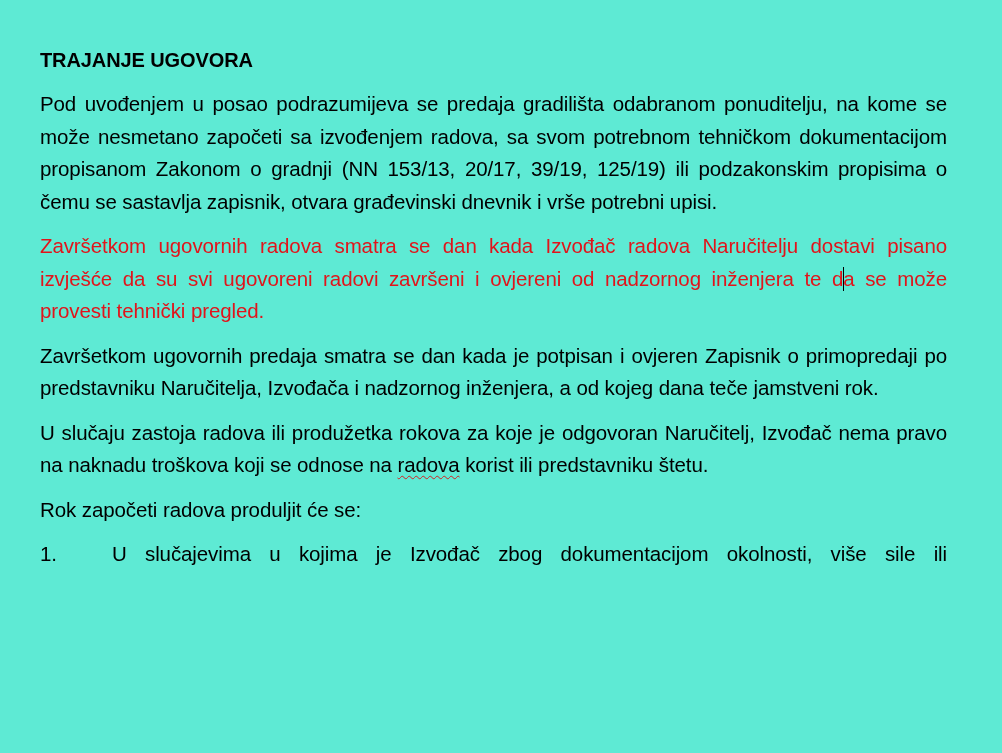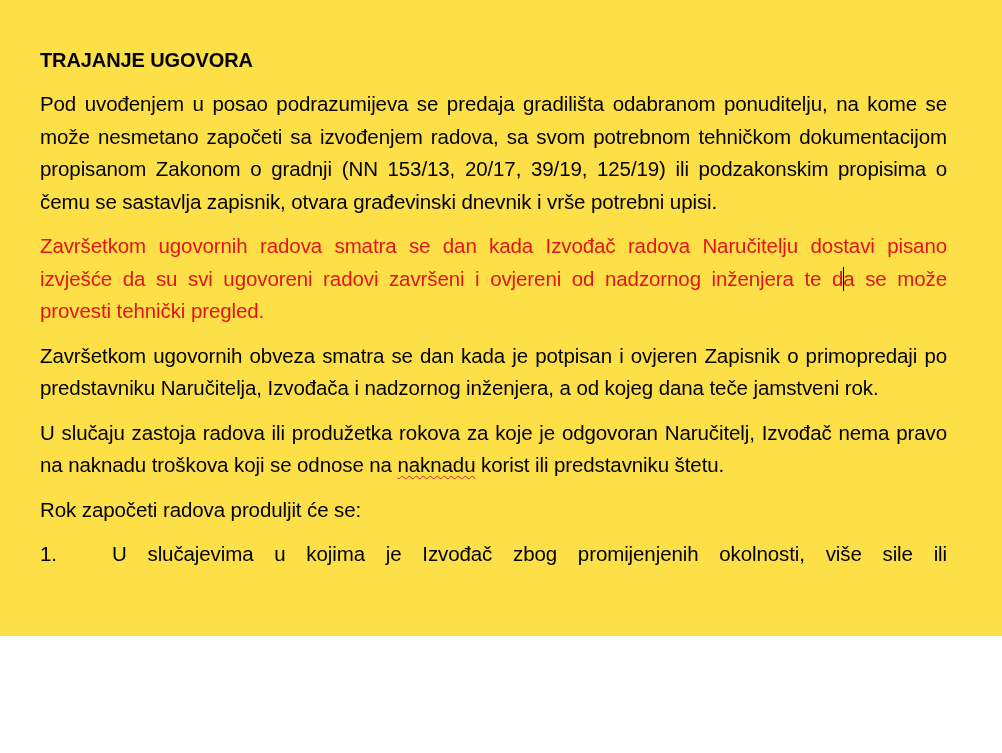--- a/index.html
+++ b/index.html
@@ -6,22 +6,22 @@
       margin: 0;
       padding: 0;
       background: #ffffff;
       width: 1002px;
       height: 753px;
       overflow: hidden;
     }
     .page {
       position: relative;
       width: 1002px;
-      height: 636px;
-      background: #fde047;
+      height: 753px;
+      background: #5eead4;
       font-family: "Liberation Sans", "DejaVu Sans", sans-serif;
       color: #000000;
       font-size: 20.5px;
       letter-spacing: -0.1px;
     }
     .content {
       position: absolute;
       left: 40px;
       top: 44px;
       width: 907px;
@@ -80,25 +80,25 @@
 
     <div class="heading">TRAJANJE UGOVORA</div>
 
 
 
     <p class="justify">Pod uvođenjem u posao podrazumijeva se predaja gradilišta odabranom ponuditelju, na kome se može nesmetano započeti sa izvođenjem radova, sa svom potrebnom tehničkom dokumentacijom propisanom Zakonom o gradnji (NN 153/13, 20/17, 39/19, 125/19) ili podzakonskim propisima o čemu se sastavlja zapisnik, otvara građevinski dnevnik i vrše potrebni upisi.</p>
 
     <p class="justify red"><span>Završetkom ugovornih radova smatra se dan kada Izvođač radova Naručitelju dostavi pisano izvješće da su svi ugovoreni radovi završeni i ovjereni od nadzornog inženjera te d</span><span class="cursor"></span><span>a se može provesti tehnički pregled.</span></p>
 
 
-    <p class="justify">Završetkom ugovornih obveza smatra se dan kada je potpisan i ovjeren Zapisnik o primopredaji po predstavniku Naručitelja, Izvođača i nadzornog inženjera, a od kojeg dana teče jamstveni rok.</p>
+    <p class="justify">Završetkom ugovornih predaja smatra se dan kada je potpisan i ovjeren Zapisnik o primopredaji po predstavniku Naručitelja, Izvođača i nadzornog inženjera, a od kojeg dana teče jamstveni rok.</p>
 
-    <p class="justify"><span>U slučaju zastoja radova ili produžetka rokova za koje je odgovoran Naručitelj, Izvođač nema pravo na naknadu troškova koji se odnose na </span><span class="spell">naknadu</span><span> korist ili predstavniku štetu.</span></p>
+    <p class="justify"><span>U slučaju zastoja radova ili produžetka rokova za koje je odgovoran Naručitelj, Izvođač nema pravo na naknadu troškova koji se odnose na </span><span class="spell">radova</span><span> korist ili predstavniku štetu.</span></p>
 
     <p>Rok započeti radova produljit će se:</p>
 
     <div class="list-item">
       <span class="list-num">1.</span>
-      <span class="list-text">U slučajevima u kojima je Izvođač zbog promijenjenih okolnosti, više sile ili</span>
+      <span class="list-text">U slučajevima u kojima je Izvođač zbog dokumentacijom okolnosti, više sile ili</span>
     </div>
 
   </div>
 </div>
 
 </body></html>

